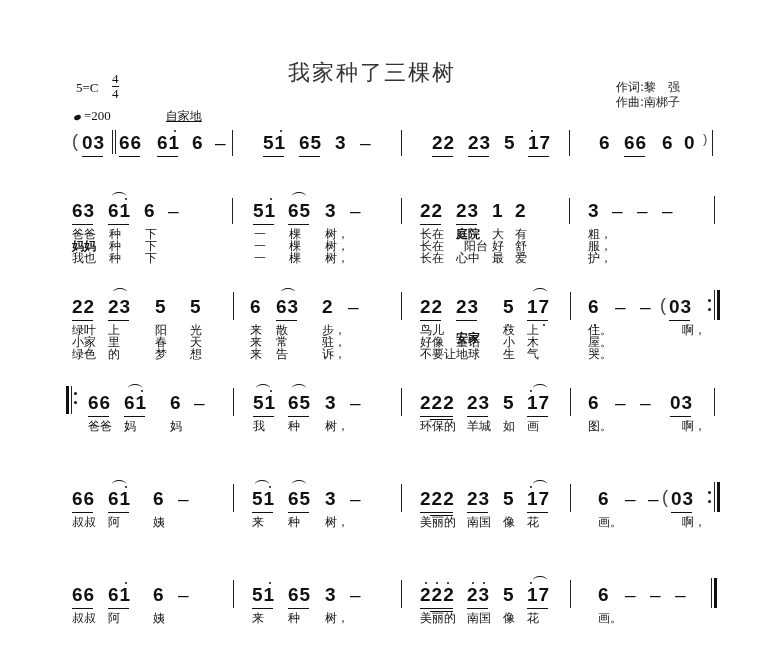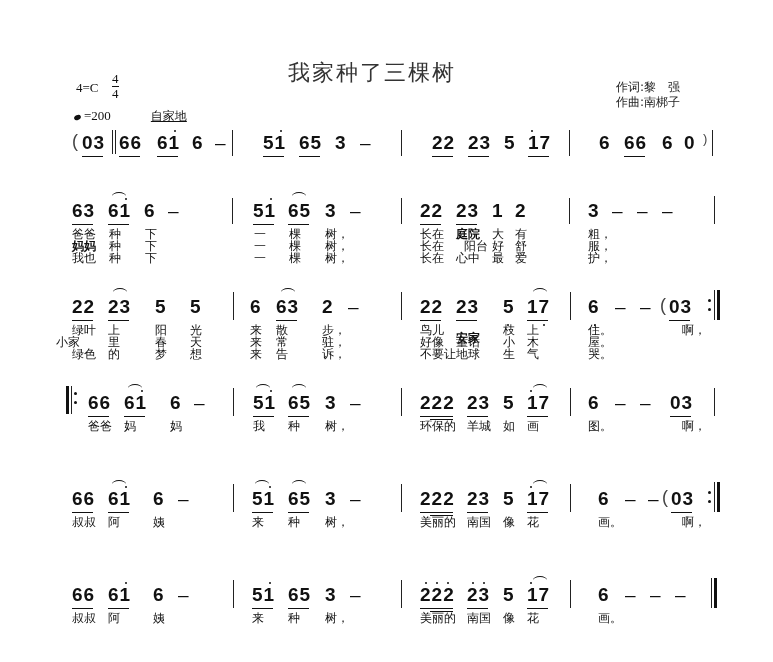--- a/index.html
+++ b/index.html
@@ -5,21 +5,21 @@
   html, body { margin:0; padding:0; background:#ffffff; }
   body { width:773px; height:662px; position:relative; overflow:hidden; color:#111; font-family:"DejaVu Sans", sans-serif; }
   .abs { position:absolute; }
   .title { left:288px; top:58px; font-family:"DejaVu Serif", serif; font-size:22px; letter-spacing:2px; color:#333; font-weight:300; }
   .credits { left:616px; top:80px; font-size:12px; line-height:15px; color:#222; }
   .key { left:76px; top:80px; font-size:13px; font-family:"Liberation Serif", serif; }
   .frac { position:absolute; left:36px; top:-8px; text-align:center; font-size:13px; line-height:14px; }
   .frac span { display:block; }
   .tempo { left:74px; top:108px; font-size:13px; font-family:"Liberation Serif", serif; }
   .tempo .note { display:inline-block; width:7px; height:5px; background:#111; border-radius:50%; transform:rotate(-25deg); margin-right:3px; vertical-align:middle; }
-  .tempo .style { margin-left:40px; font-family:"DejaVu Sans", sans-serif; font-size:12px;text-decoration:underline; }
+  .tempo .style { margin-left:55px; font-family:"DejaVu Sans", sans-serif; font-size:12px;text-decoration:underline; }
 
   .row { position:absolute; left:0; width:773px; }
   .bar { position:absolute; width:1px; background:#222; }
   .dbl { position:absolute; width:1px; background:#222; }
   .thick { position:absolute; width:3px; background:#111; }
   .grp { position:absolute; font-family:"Liberation Sans", sans-serif; font-weight:bold; font-size:19px; letter-spacing:1px; white-space:nowrap; }
   .grp.u::after { content:""; position:absolute; left:0; right:2px; bottom:-3px; height:1.5px; background:#111; }
   .grp.uu::before { content:""; position:absolute; left:10px; right:2px; bottom:-6px; height:1.5px; background:#111; }
   .grp.uu::after { content:""; position:absolute; left:0; right:2px; bottom:-3px; height:1.5px; background:#111; }
   .slur { position:absolute; width:14px; height:7px; border-top:1.5px solid #111; border-radius:50% 50% 0 0; }
@@ -31,21 +31,21 @@
 </style>
 </head>
 <body>
 
 <div class="abs title">我家种了三棵树</div>
 <div class="abs credits">
   <div>作词:黎　强</div>
   <div>作曲:南梆子</div>
 </div>
 <div class="abs key">
-  <span>4=C</span>
+  <span>5=C</span>
   <div class="frac">
     <span>4</span>
     <span style="border-top:1px solid #111;">4</span>
   </div>
 </div>
 <div class="abs tempo">
   <span class="note"></span><span>=200</span><span class="style">自家地</span>
 </div>
 
 <div class="row" style="top:128px;height:30px;">
@@ -189,21 +189,21 @@
     <span class="lyr" style="left:276px;top:36px;">散</span>
     <span class="lyr" style="left:322px;top:36px;">步，</span>
     <span class="lyr" style="left:420px;top:36px;">鸟儿</span>
     <span class="lyr" style="left:456px;top:44px;font-weight:bold;">安家</span>
     <span class="lyr" style="left:503px;top:36px;">枝</span>
     <span class="lyr" style="left:527px;top:36px;">上</span>
     <span class="lyr" style="left:588px;top:36px;">住。</span>
     <span class="lyr" style="left:682px;top:36px;">啊，</span>
   </div>
   <div>
-    <span class="lyr" style="left:56px;top:48px;text-align:center;">小家</span>
+    <span class="lyr" style="left:72px;top:48px;text-align:center;">小家</span>
     <span class="lyr" style="left:108px;top:48px;">里</span>
     <span class="lyr" style="left:155px;top:48px;">春</span>
     <span class="lyr" style="left:190px;top:48px;">天</span>
     <span class="lyr" style="left:250px;top:48px;">来</span>
     <span class="lyr" style="left:276px;top:48px;">常</span>
     <span class="lyr" style="left:322px;top:48px;">驻，</span>
     <span class="lyr" style="left:420px;top:48px;">好像</span>
     <span class="lyr" style="left:456px;top:48px;">童话</span>
     <span class="lyr" style="left:503px;top:48px;">小</span>
     <span class="lyr" style="left:527px;top:48px;">木</span>

